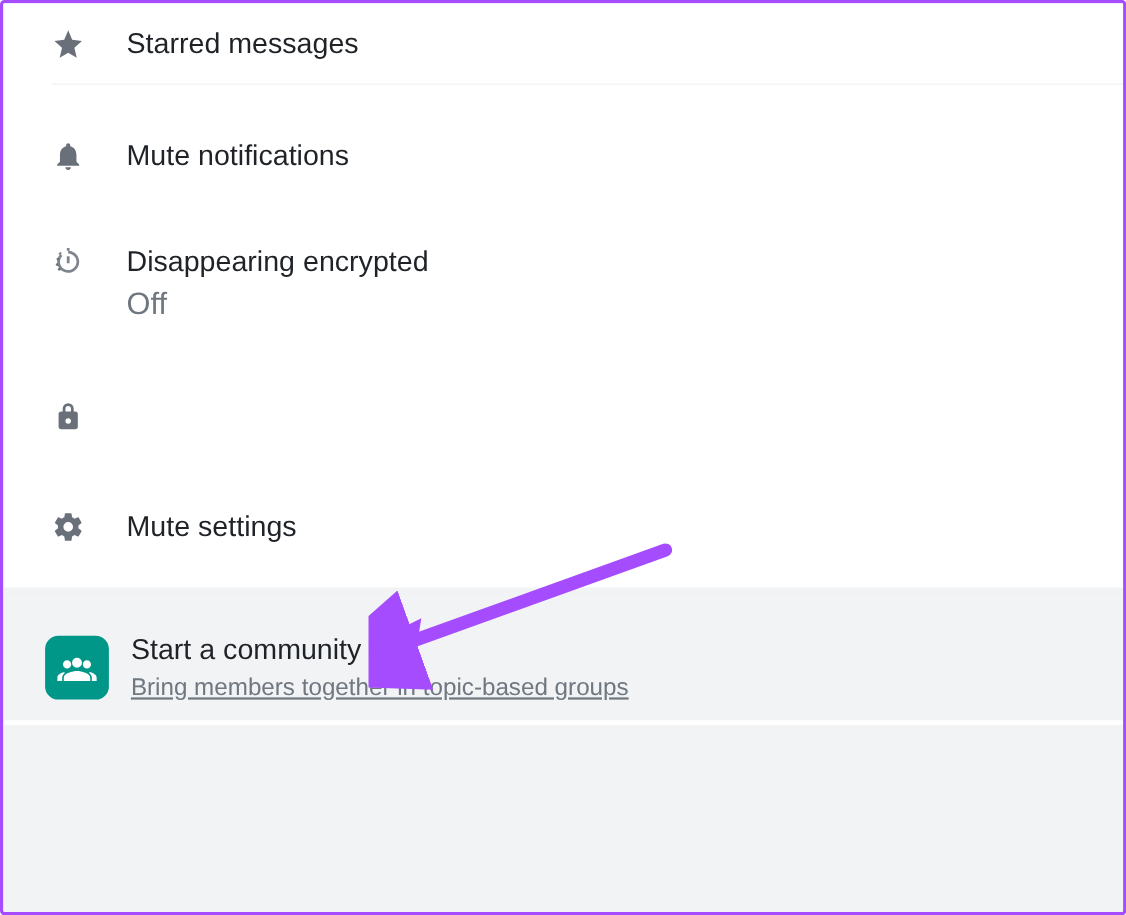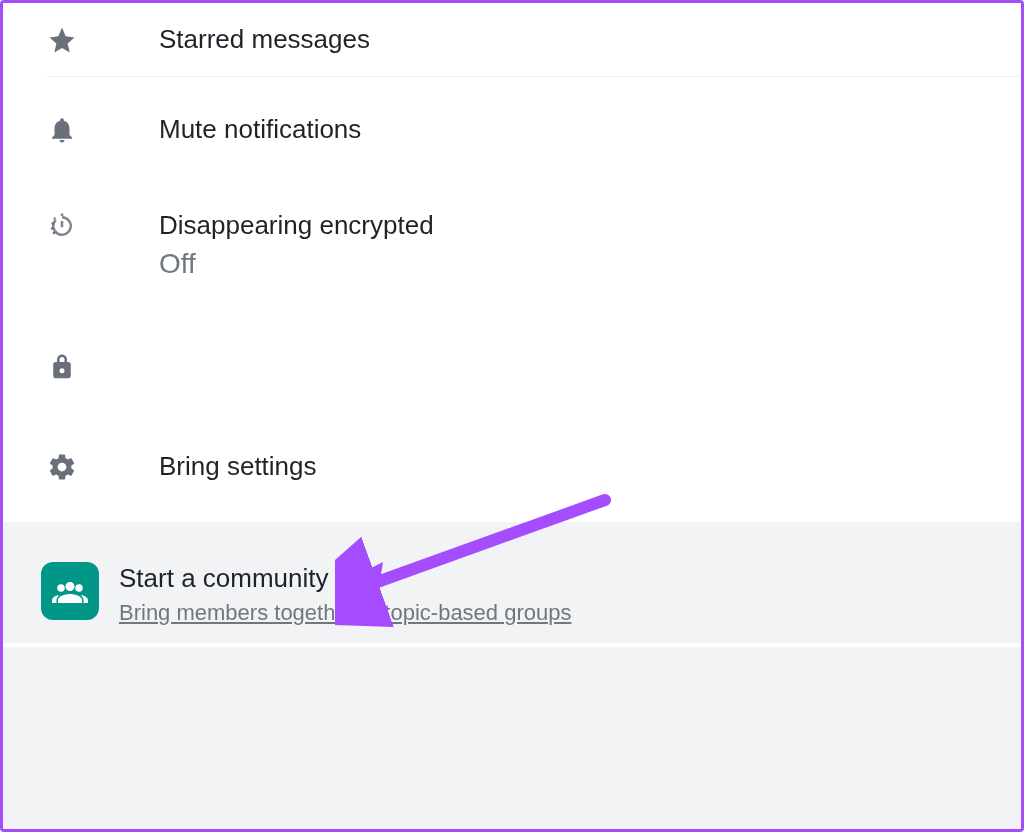--- a/index.html
+++ b/index.html
@@ -19,23 +19,22 @@
     flex-direction: column;
     background: #fff;
   }
 
   .list-section { background: #fff; }
   .list-item {
     display: flex;
     align-items: flex-start;
     padding: 28px 44px;
     cursor: pointer;
-    gap: 44px;
   }
-  .list-item.tall   { padding-top: 36px;   padding-bottom: 36px; }
+  .list-item.tall   { padding-top: 36px;   padding-bottom: 36px; margin-top: 12px; }
   .list-item.short  { padding-top: 20px;   padding-bottom: 20px; }
   .divider { height: 1px; background: #eef0f2; margin-left: 44px; }
 
   .icon-col {
     width: 68px;
     flex: 0 0 68px;
     display: flex;
     justify-content: flex-start;
     align-items: flex-start;
     padding-top: 2px;
@@ -55,21 +54,21 @@
     color: #6f7780;
     margin-top: 4px;
     line-height: 1.3;
   }
 
   .spacer        { flex: 0 0 10px; background:#f1f3f5; }
   .community-section {
     background: #f1f3f5;
     padding: 30px 40px 16px 38px;
     display: flex;
-    align-items: flex-start;
+    align-items: center;
   }
   .community-icon {
     width: 58px; height: 58px;
     border-radius: 12px;
     background: #009688;
     display: flex; align-items: center; justify-content: center;
     margin-right: 20px;
     flex: 0 0 58px;
   }
   .community-icon svg { width: 36px; height: 36px; fill: #fff; }
@@ -145,21 +144,21 @@
       </div>
     </div>
 
     <div class="list-item" style="padding-top:40px; padding-bottom:40px;">
       <div class="icon-col">
         <svg viewBox="0 0 24 24">
             <path d="M19.4 13a7.8 7.8 0 0 0 .06-1 7.8 7.8 0 0 0-.06-1l2.11-1.65a.5.5 0 0 0 .12-.64l-2-3.46a.5.5 0 0 0-.6-.22l-2.49 1a7.6 7.6 0 0 0-1.73-1l-.38-2.65A.5.5 0 0 0 13.93 2h-3.86a.5.5 0 0 0-.5.42L9.19 5.07a7.6 7.6 0 0 0-1.73 1l-2.49-1a.5.5 0 0 0-.6.22l-2 3.46a.5.5 0 0 0 .12.64L4.6 11a7.8 7.8 0 0 0-.06 1 7.8 7.8 0 0 0 .06 1l-2.11 1.65a.5.5 0 0 0-.12.64l2 3.46a.5.5 0 0 0 .6.22l2.49-1a7.6 7.6 0 0 0 1.73 1l.38 2.65a.5.5 0 0 0 .5.42h3.86a.5.5 0 0 0 .5-.42l.38-2.65a7.6 7.6 0 0 0 1.73-1l2.49 1a.5.5 0 0 0 .6-.22l2-3.46a.5.5 0 0 0-.12-.64L19.4 13zM12 15.5A3.5 3.5 0 1 1 15.5 12 3.5 3.5 0 0 1 12 15.5z"></path>
           </svg>
       </div>
       <div class="text-col">
-        <div class="title">Bring settings</div>
+        <div class="title">Mute settings</div>
       </div>
     </div>
 
   </div>
 
   <div class="spacer"></div>
 
   <div class="community-section">
     <div class="community-icon">
       <svg viewBox="0 0 24 24">

